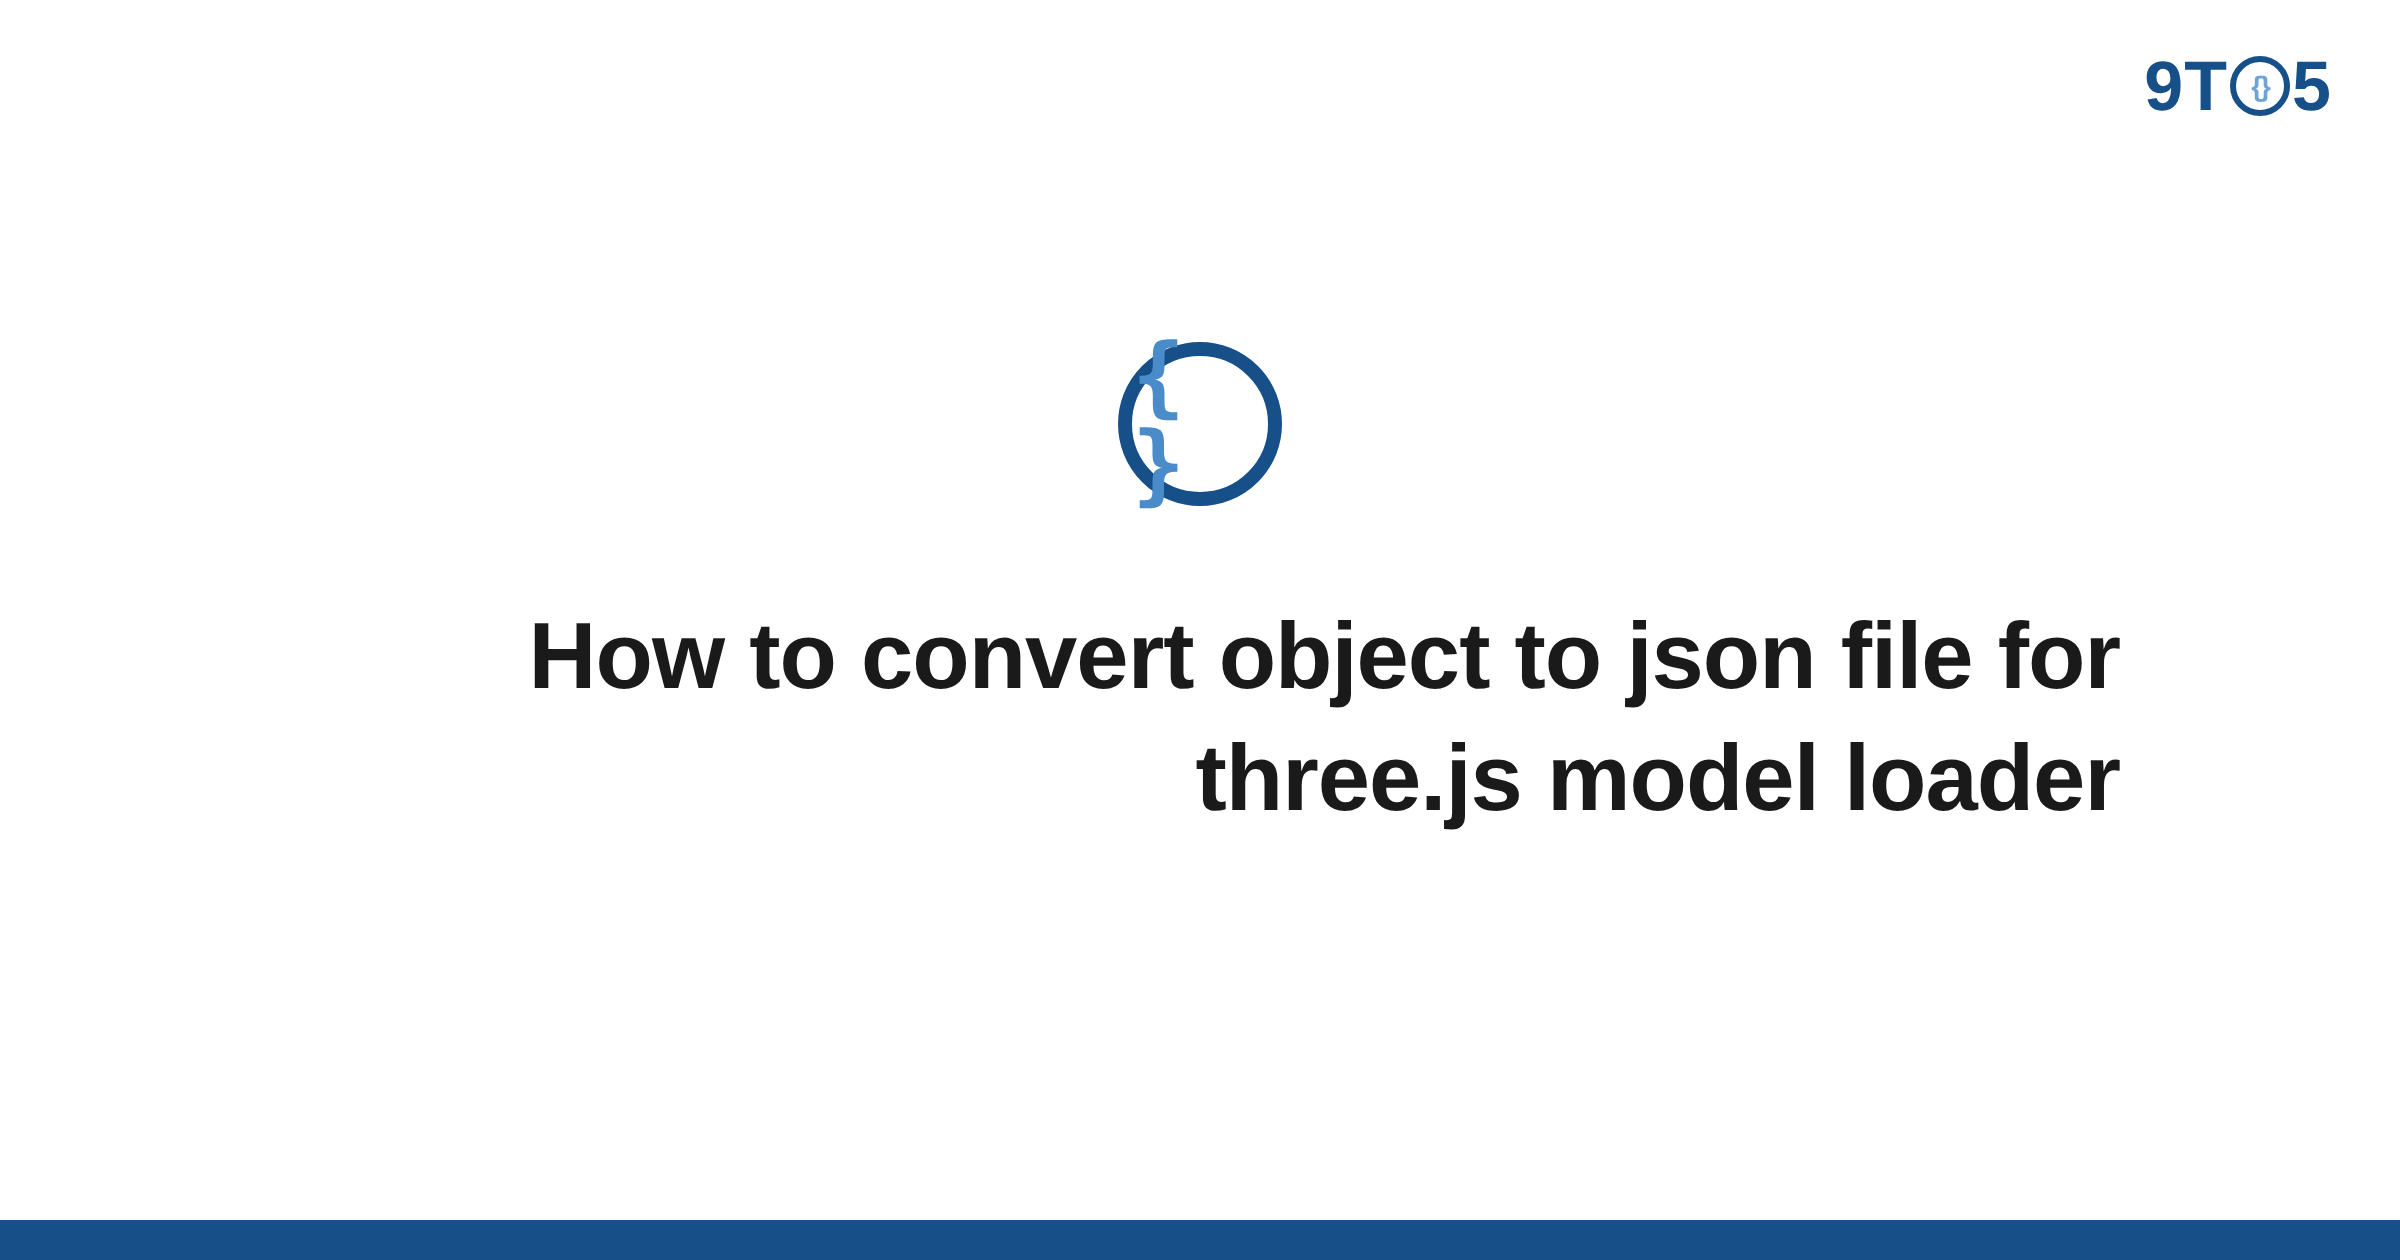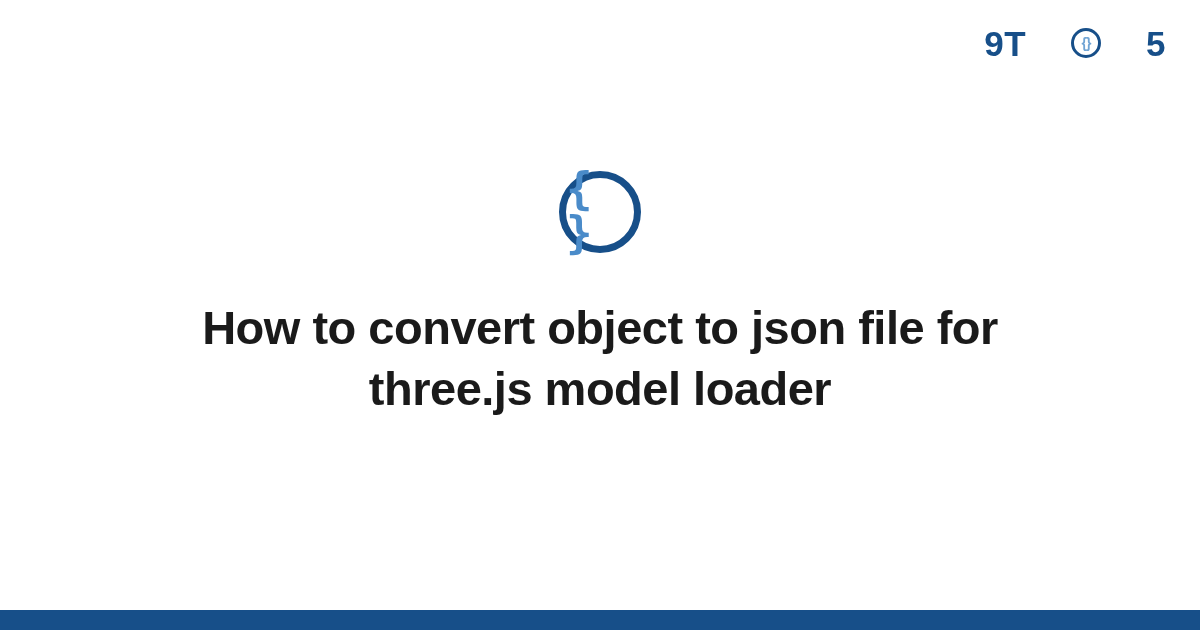--- a/index.html
+++ b/index.html
@@ -17,21 +17,20 @@
     }
     .logo-container {
       position: absolute;
       top: 24px;
       right: 34px;
       display: flex;
       align-items: center;
       font-size: 35px;
       font-weight: 600;
       letter-spacing: 0.5px;
-      gap: 44px;
     }
     .logo-9t {
       color: #174f89;
     }
     .logo-o {
       display: inline-flex;
       align-items: center;
       justify-content: center;
       width: 30px;
       height: 30px;
@@ -83,21 +82,21 @@
       letter-spacing: -2px;
       font-family: Consolas, Monaco, monospace;
       line-height: 1;
       position: relative;
       top: -1px;
     }
     .title {
       font-size: 47px;
       font-weight: 700;
       color: #1a1a1a;
-      text-align: center;
+      text-align: right;
       line-height: 1.3;
       max-width: 920px;
       letter-spacing: -0.5px;
     }
     .footer-bar {
       position: absolute;
       bottom: 0;
       left: 0;
       width: 100%;
       height: 20px;

